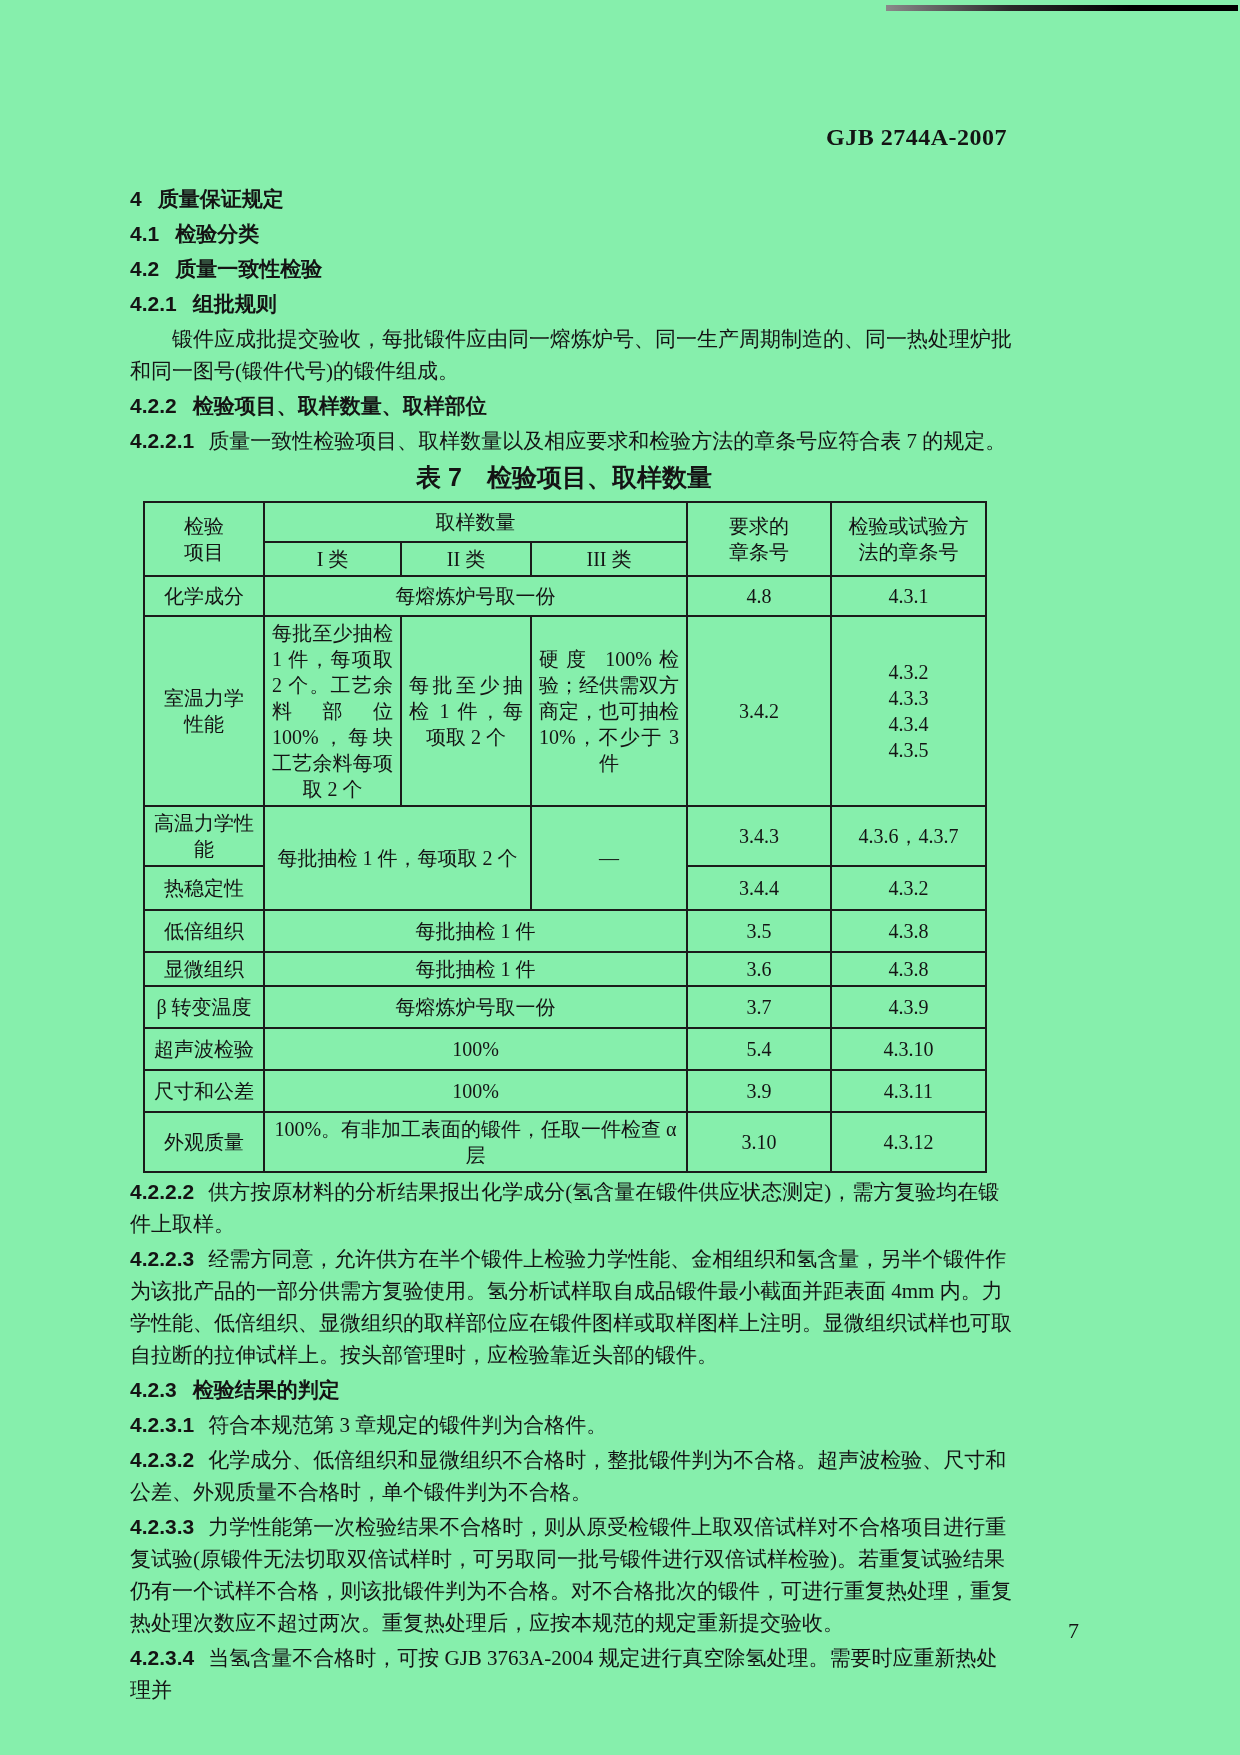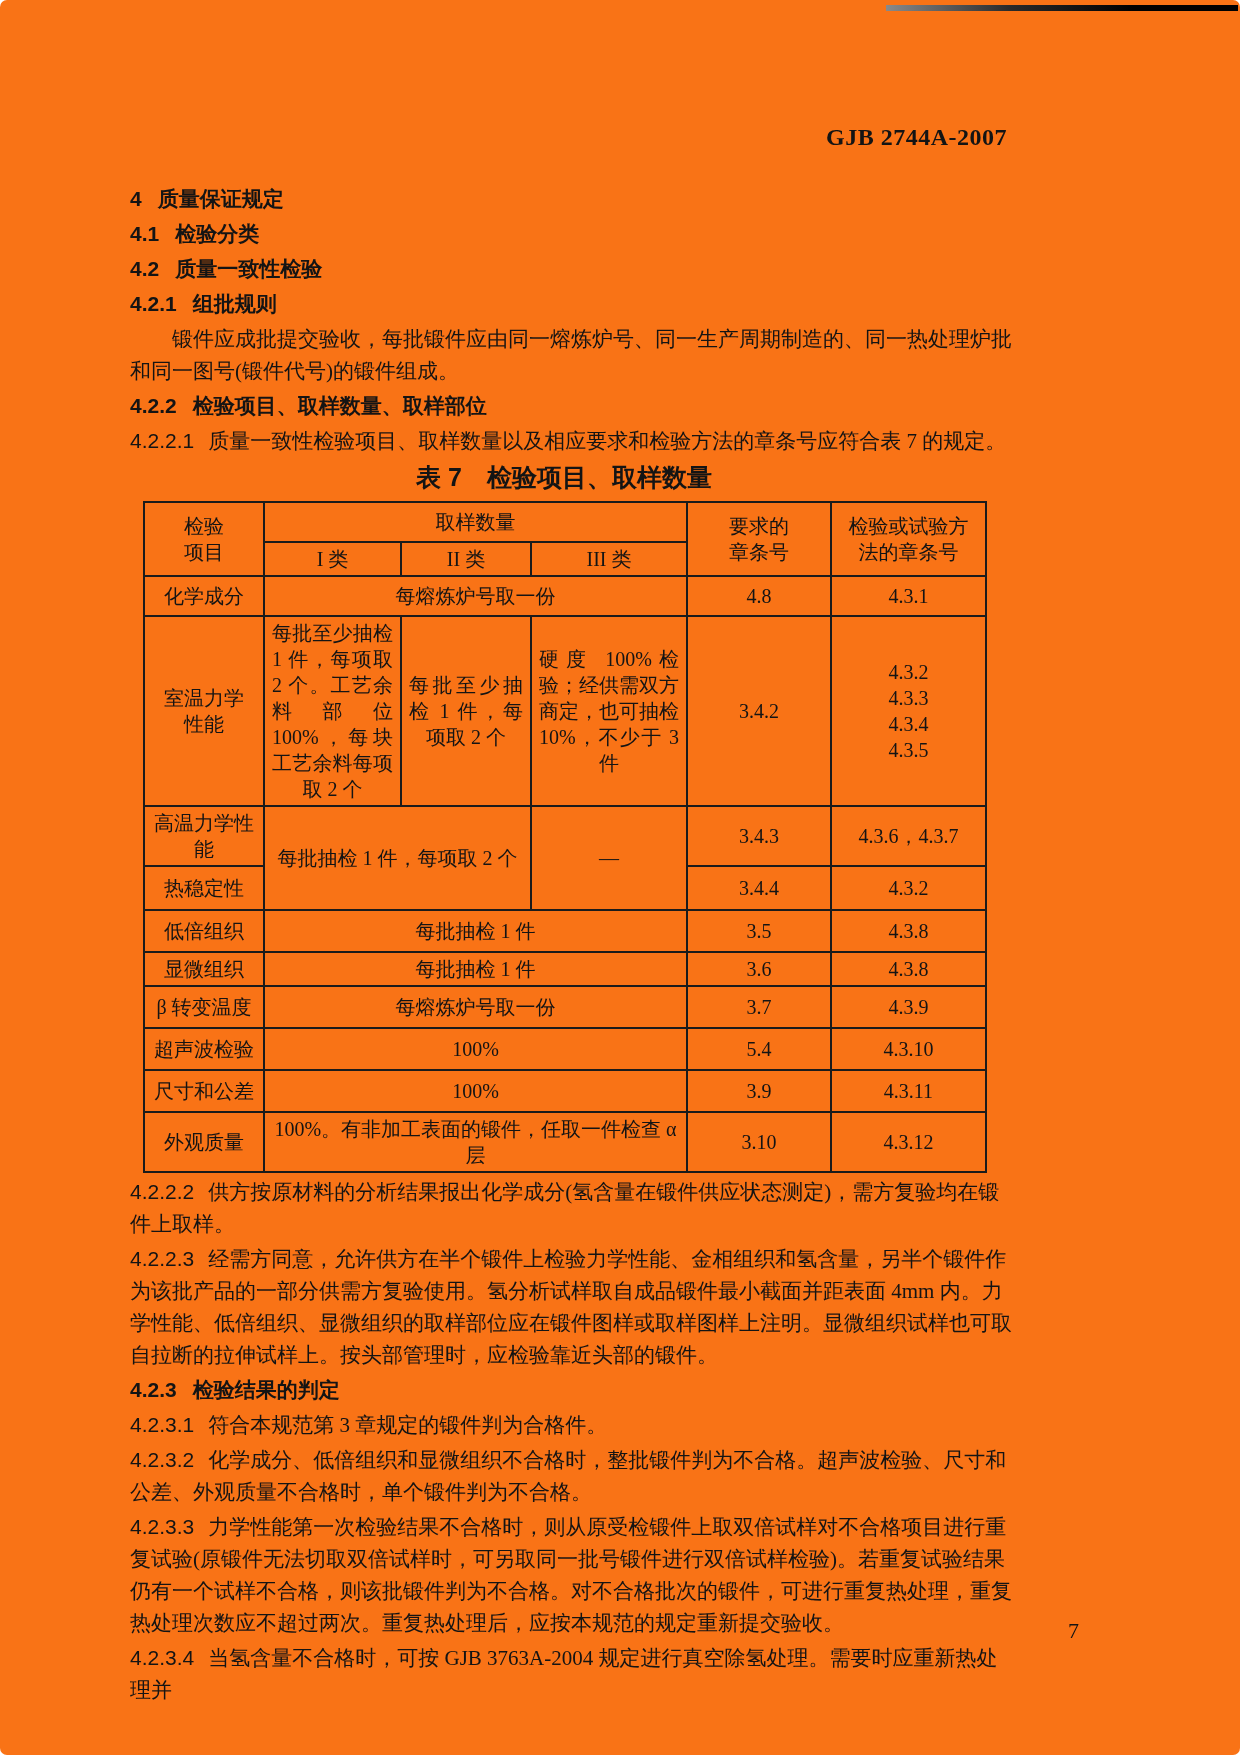--- a/index.html
+++ b/index.html
@@ -1,26 +1,26 @@
 <!DOCTYPE html>
 <html><head>
 <meta charset="utf-8">
 <style>
   html,body{margin:0;padding:0;}
-  .page{position:relative;width:1240px;height:1755px;background:#f97316;overflow:hidden;
-        font-family:"Liberation Serif","DejaVu Serif",serif;color:#141414;border-radius:7px;}
+  .page{position:relative;width:1240px;height:1755px;background:#86efac;overflow:hidden;
+        font-family:"Liberation Serif","DejaVu Serif",serif;color:#141414;}
   .scan-bar{position:absolute;top:5px;left:886px;width:352px;height:6px;
         background:linear-gradient(to right,#8a8a8a,#2a2a2a 35%,#000 70%);}
   .std-num{position:absolute;top:124px;left:826px;font-size:24px;font-weight:700;
         letter-spacing:.5px;}
   .content{position:absolute;left:130px;top:156px;width:888px;font-size:21px;line-height:32px;margin-top:24px;}
   .content p{margin:3px 0;}
   .h{font-weight:700;font-family:"Liberation Sans","DejaVu Sans",sans-serif;margin:4px 0 3px;}
   .h .num{margin-right:16px;}
-  .cnum{font-weight:400;font-family:"Liberation Sans","DejaVu Sans",sans-serif;margin-right:14px;}
+  .cnum{font-weight:700;font-family:"Liberation Sans","DejaVu Sans",sans-serif;margin-right:14px;}
   .ind{text-indent:2em;}
   .tablewrap{width:842px;margin:4px 0 0 13px;}
   .caption{text-align:center;font-weight:700;font-family:"Liberation Sans","DejaVu Sans",sans-serif;
         margin:4px 0 8px;font-size:25px;}
   table{border-collapse:collapse;table-layout:fixed;width:842px;font-size:20px;line-height:26px;
         border:2px solid #1b1b1b;padding-left:12px;}
   th,td{border:2px solid #1b1b1b;padding:3px 7px;text-align:center;vertical-align:middle;
         font-weight:400;overflow:hidden;}
   .pre{white-space:pre-line;}
   .fill{text-align:justify;text-align-last:center;}

